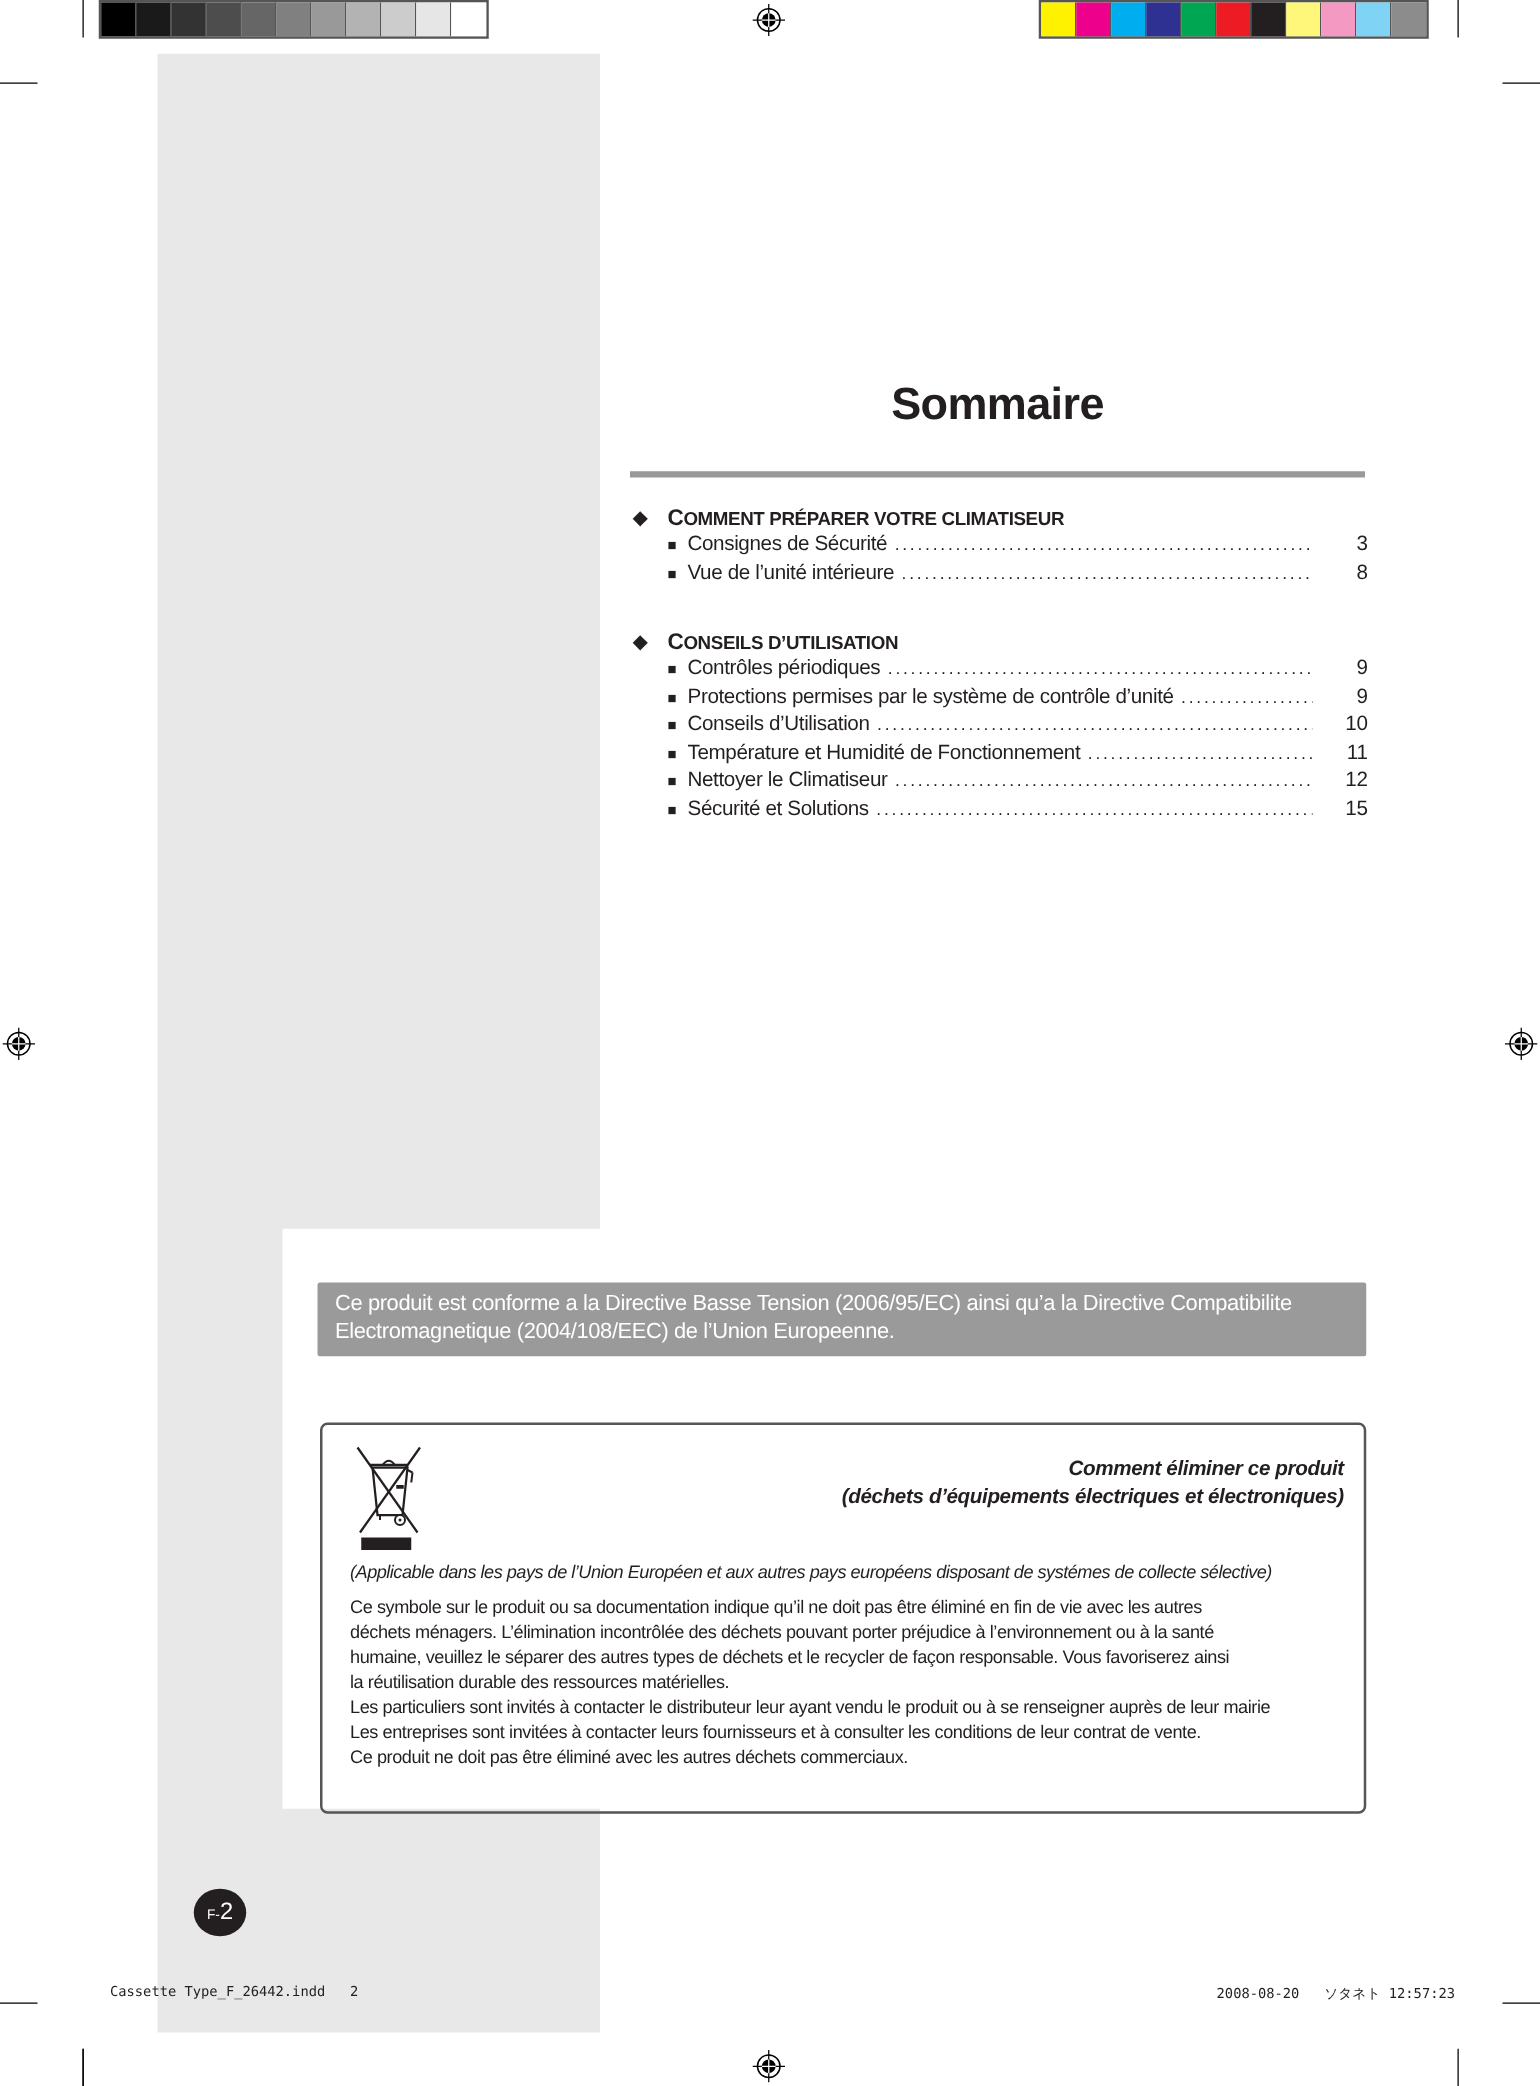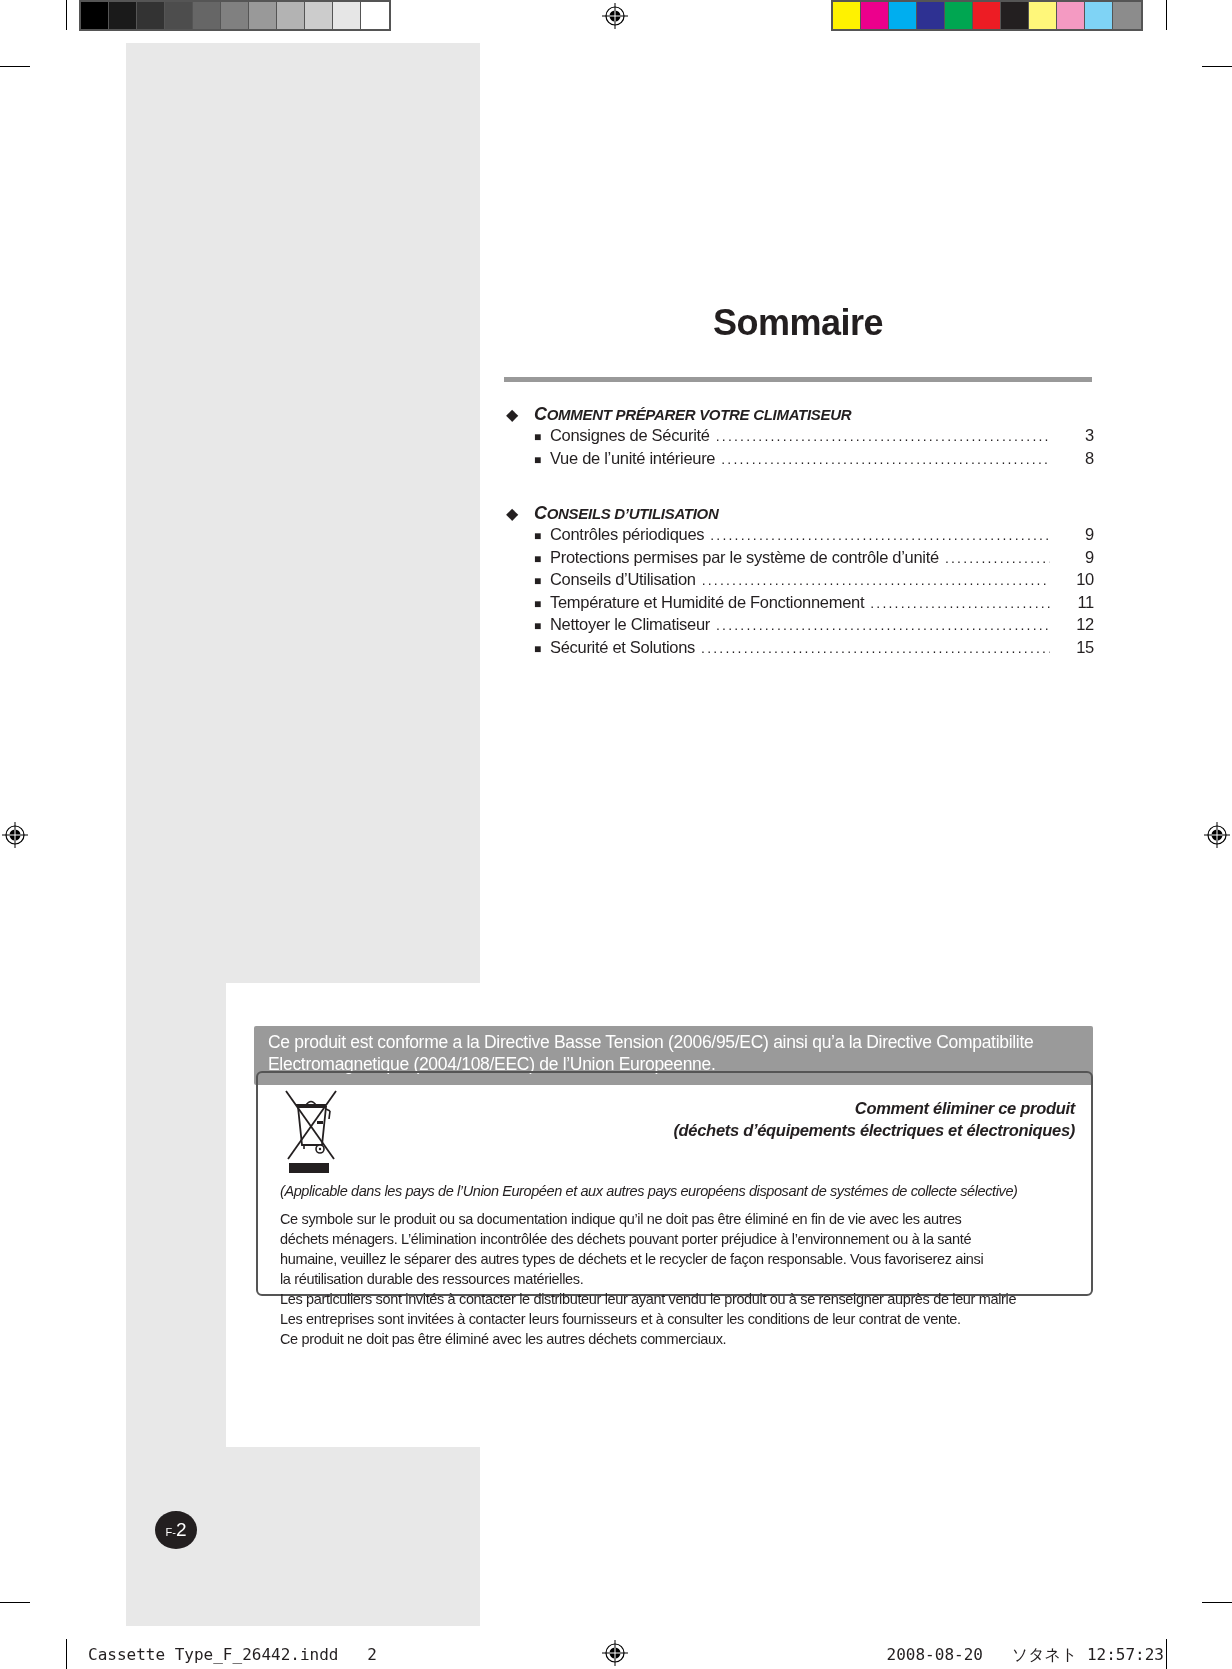--- a/index.html
+++ b/index.html
@@ -18,46 +18,46 @@
   .white-panel { position: absolute; left: 226px; top: 983px; width: 1006px; height: 464px; background: #ffffff; }
 
   .title { position: absolute; left: 504px; width: 588px; top: 302px; text-align: center;
            font-size: 36px; font-weight: bold; letter-spacing: -0.5px; color: #231f20; }
   .title-rule { position: absolute; left: 504px; top: 377px; width: 588px; height: 5px; background: #999999; }
 
   .toc { position: absolute; left: 504px; top: 402px; width: 590px; }
   .toc-section { margin-bottom: 30px; }
   .sec-head { display: flex; align-items: center; height: 24px; }
   .diamond { width: 30px; font-size: 16px; color: #231f20; padding-left: 2px; }
-  .sec-title { font-size: 15px; font-weight: bold; font-style: italic; letter-spacing: -0.3px; }
+  .sec-title { font-size: 15px; font-weight: bold; letter-spacing: -0.3px; }
   .sec-title .big { font-size: 18px; }
   .toc-item { display: flex; align-items: baseline; height: 22.5px; padding-left: 30px; font-size: 16.5px; letter-spacing: -0.3px; }
   .toc-item .bullet { font-size: 12px; width: 16px; }
   .toc-item .lbl { white-space: nowrap; }
   .toc-item .dots { flex: 1; overflow: hidden; white-space: nowrap; margin: 0 4px 0 6px; letter-spacing: 2.2px; font-size: 14px; }
   .toc-item .pg { width: 40px; text-align: right; }
 
   .banner { position: absolute; left: 254px; top: 1026px; width: 839px; height: 59px; background: #9a9a9a;
             border-radius: 2px; color: #ffffff; font-size: 17.5px; line-height: 22px; padding: 5px 14px; letter-spacing: -0.3px; }
 
-  .weee-box { position: absolute; left: 256px; top: 1071px; width: 837px; height: 225px;
+  .weee-box { position: absolute; left: 256px; top: 1138px; width: 837px; height: 313px;
               border: 2px solid #555555; border-radius: 6px; padding-left: 37px; }
   .weee-icon { position: absolute; left: 22px; top: 10px; width: 62px; height: 90px; }
   .weee-head { position: absolute; right: 16px; top: 24px; text-align: right; font-weight: bold; font-style: italic;
                font-size: 16.5px; line-height: 22px; letter-spacing: -0.3px; }
   .weee-applicable { position: absolute; left: 22px; top: 110px; font-weight: normal; font-style: italic; font-size: 14.5px; letter-spacing: -0.4px; }
   .weee-body { position: absolute; left: 22px; top: 136px; width: 800px; font-size: 14.5px; line-height: 20px; letter-spacing: -0.35px; }
   .weee-body p { white-space: nowrap; }
 
   .page-badge { position: absolute; left: 155px; top: 1511px; width: 42px; height: 38px; border-radius: 50%;
                 background: #231f20; color: #fff; display: flex; align-items: center; justify-content: center; }
   .page-badge .pfx { font-size: 11px; margin-top: 3px; }
   .page-badge .num { font-size: 19px; }
 
-  .slug { position: absolute; top: 1645px; font-family: "DejaVu Sans Mono", monospace; font-size: 16px; color: #231f20; }
+  .slug { position: absolute; top: 1587px; font-family: "DejaVu Sans Mono", monospace; font-size: 11px; color: #231f20; }
 </style>
 </head>
 <body>
 
 <div class="crop" style="left:66px;top:0;width:1px;height:30px;"></div>
 <div class="crop" style="left:0;top:66px;width:30px;height:1px;"></div>
 <div class="crop" style="left:1166px;top:0;width:1px;height:30px;"></div>
 <div class="crop" style="left:1202px;top:66px;width:30px;height:1px;"></div>
 <div class="crop" style="left:0;top:1602px;width:30px;height:1px;"></div>
 <div class="crop" style="left:66px;top:1639px;width:1px;height:30px;"></div>

